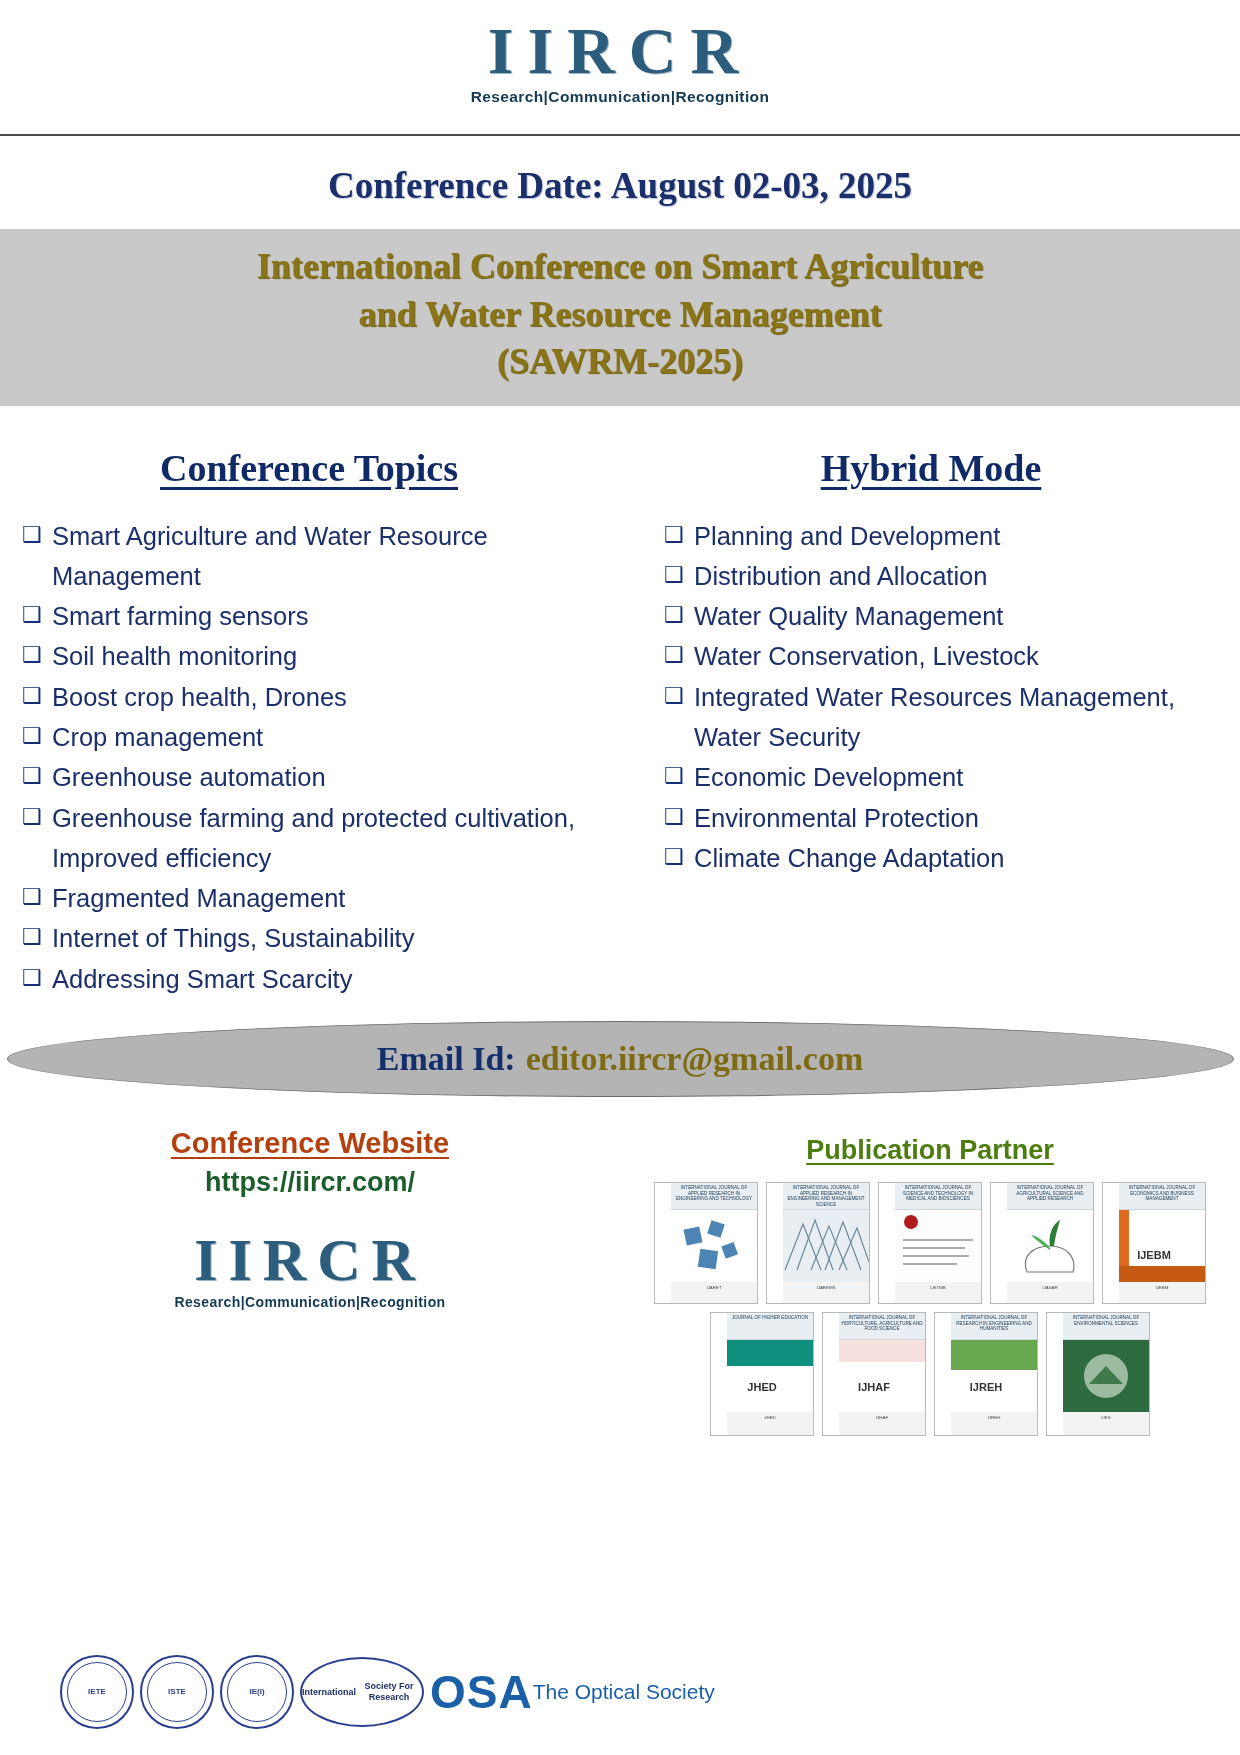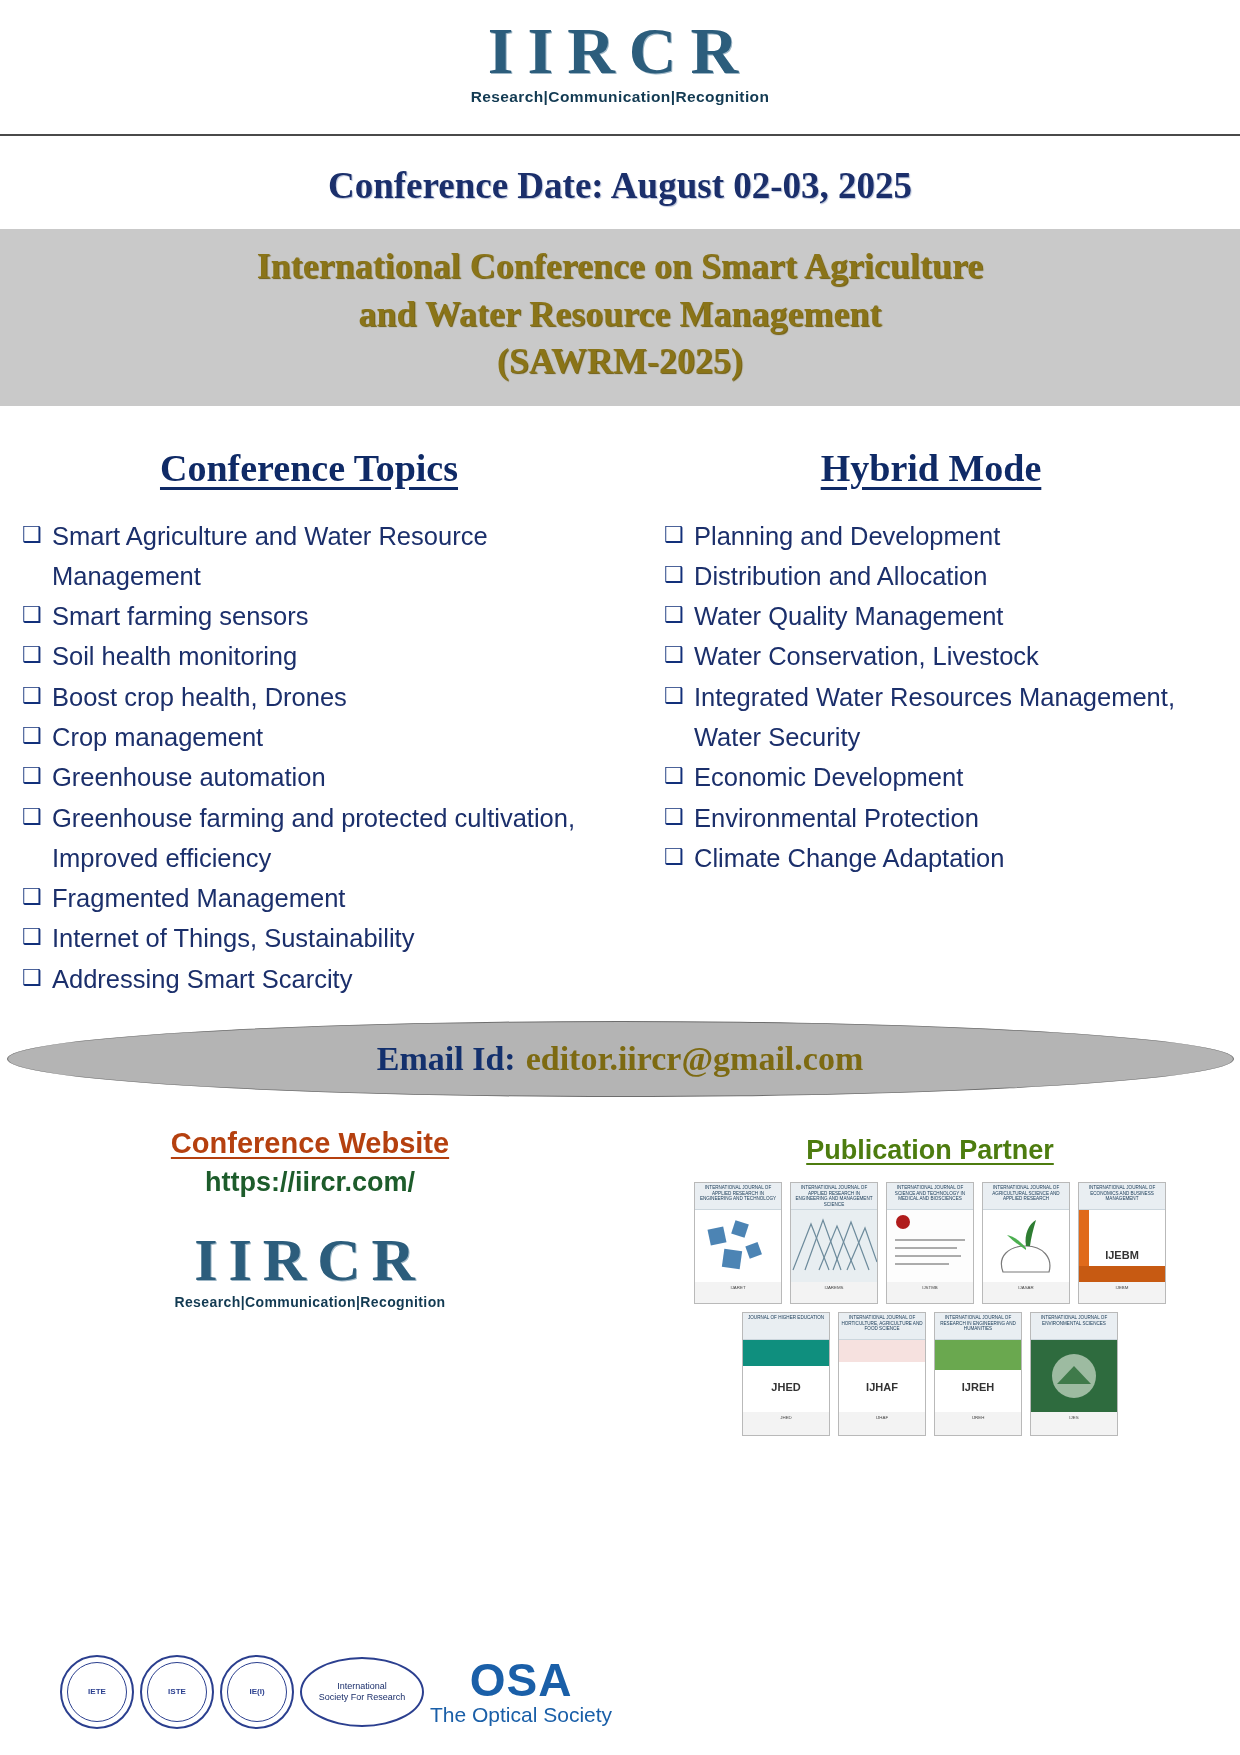--- a/index.html
+++ b/index.html
@@ -201,20 +201,21 @@
   }
   .cover {
     width: 86px;
     height: 120px;
     border: 1px solid #b9b9b9;
     background: #ffffff;
     position: relative;
     overflow: hidden;
     font-size: 5px;
     color: #333;
+    padding-left: 16px;
   }
   .cover .cv-top {
     height: 22px;
     background: #e9eef2;
     border-bottom: 1px solid #ccd6dd;
     font-size: 4.6px;
     line-height: 1.25;
     padding: 2px;
     color: #20405c;
     text-align: center;
@@ -274,33 +275,33 @@
     left: 5px; top: 5px; right: 5px; bottom: 5px;
     border-radius: 50%;
     border: 1px solid #2b3f8f;
   }
   .isr-logo {
     width: 120px;
     height: 66px;
     border: 2px solid #2b3f8f;
     border-radius: 50%;
     display: flex;
-    flex-direction: column;
+    flex-direction: row;
     align-items: center;
     justify-content: center;
     font-size: 9px;
-    font-weight: 400;
+    font-weight: 700;
     color: #1b2f6b;
     text-align: center;
     line-height: 1.2;
     background: #fff;
   }
   .osa {
     display: flex;
-    flex-direction: column;
+    flex-direction: row;
     align-items: center;
   }
   .osa-word {
     font-family: "Liberation Sans", sans-serif;
     font-size: 46px;
     font-weight: 700;
     color: #1a5fa8;
     letter-spacing: 1px;
     line-height: 1;
   }

